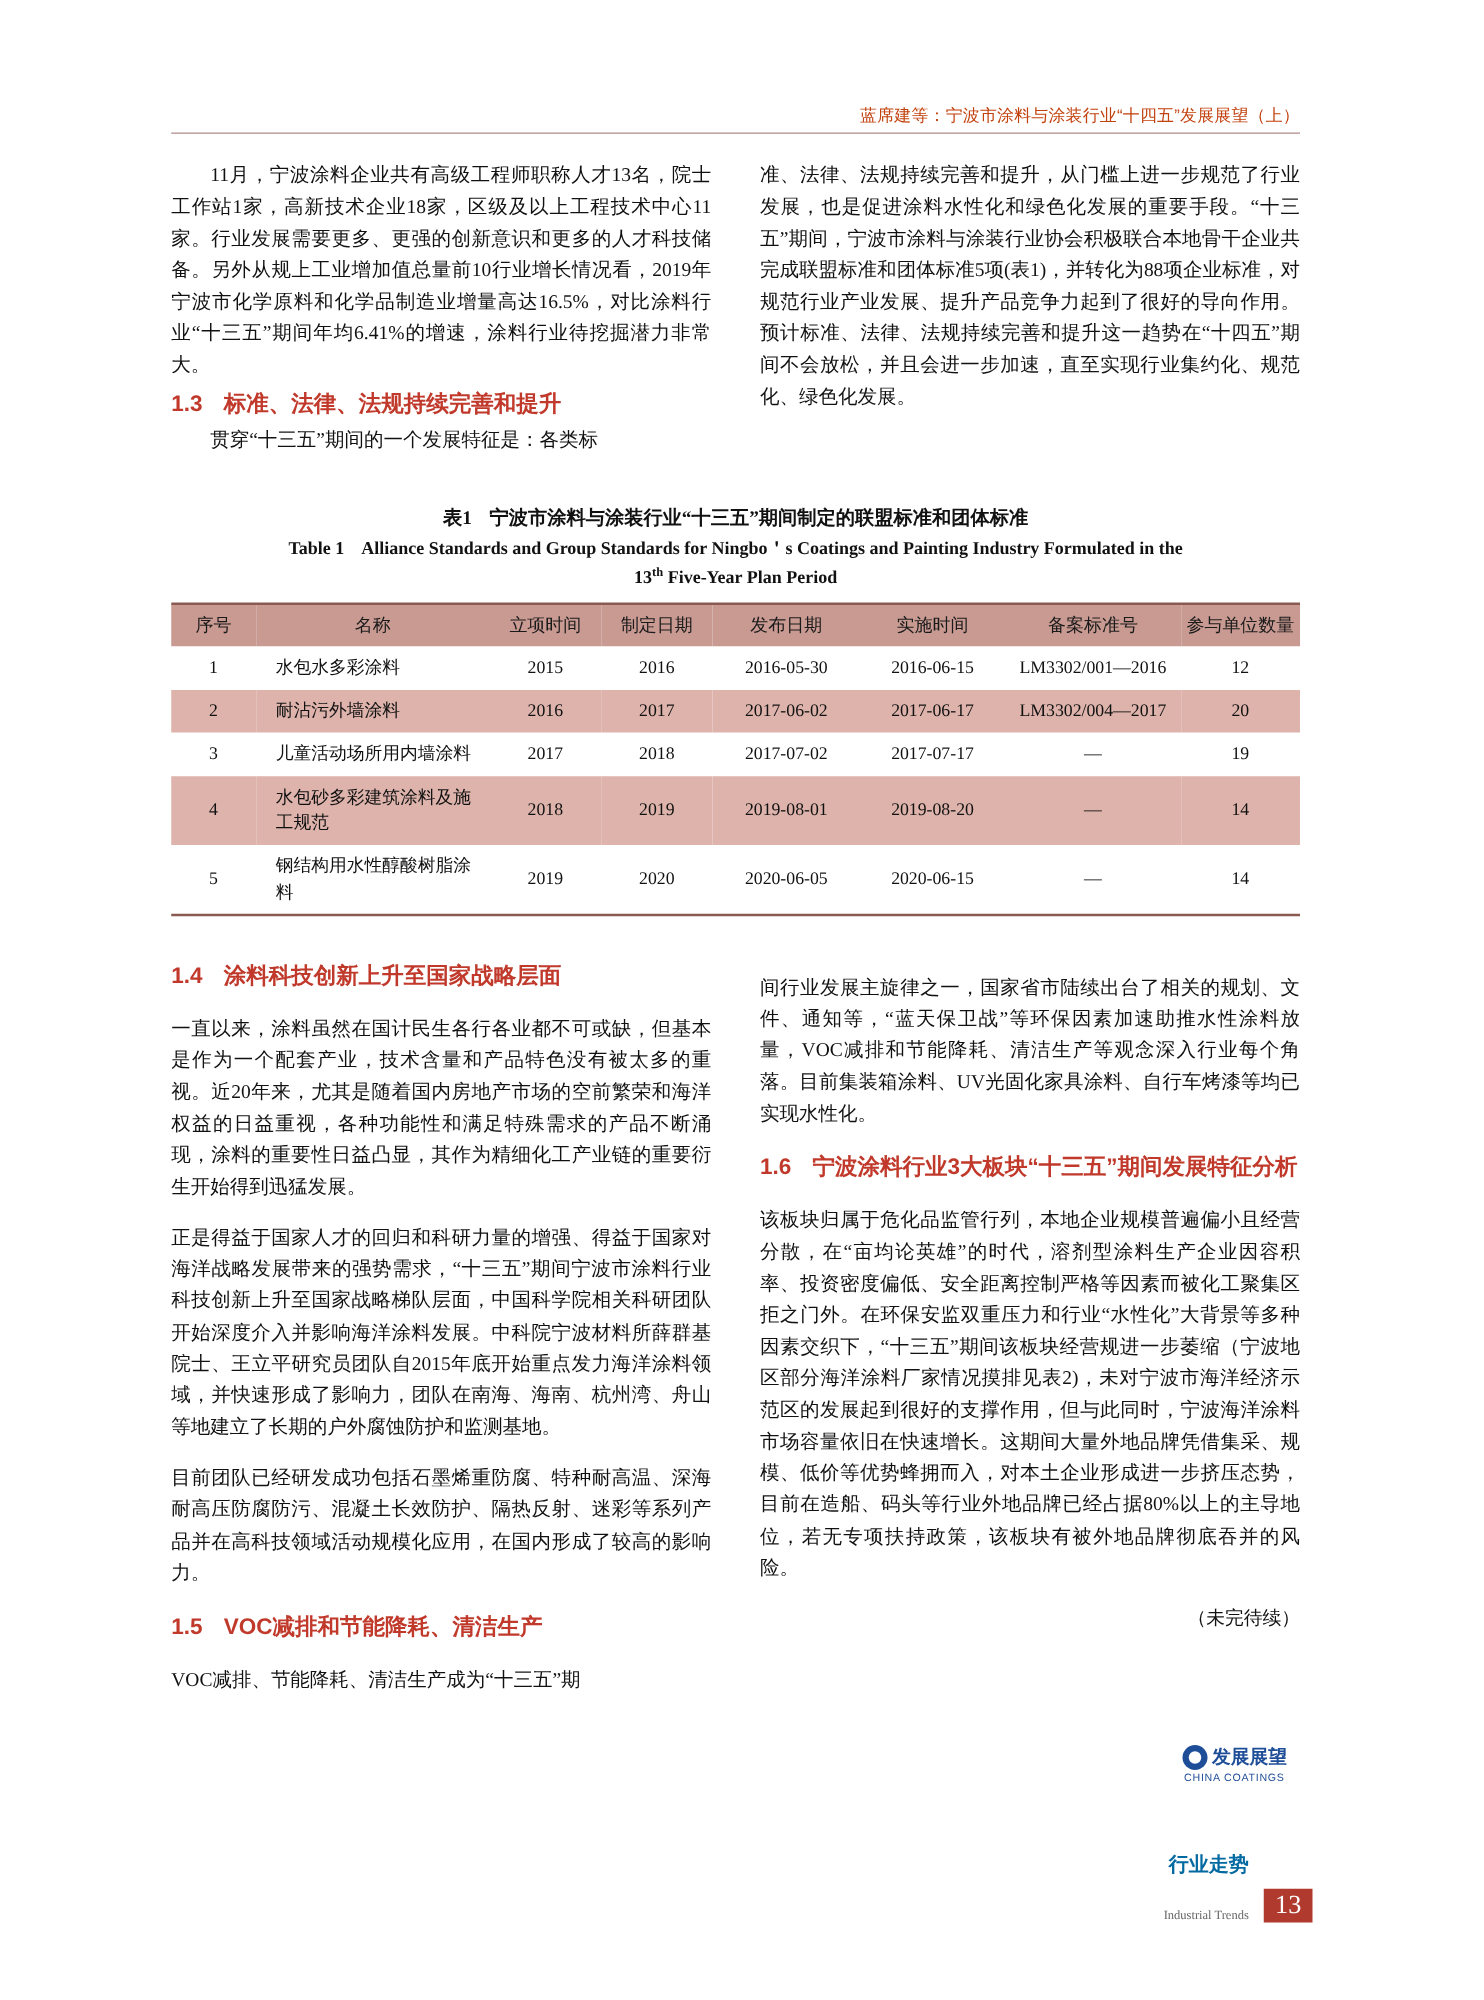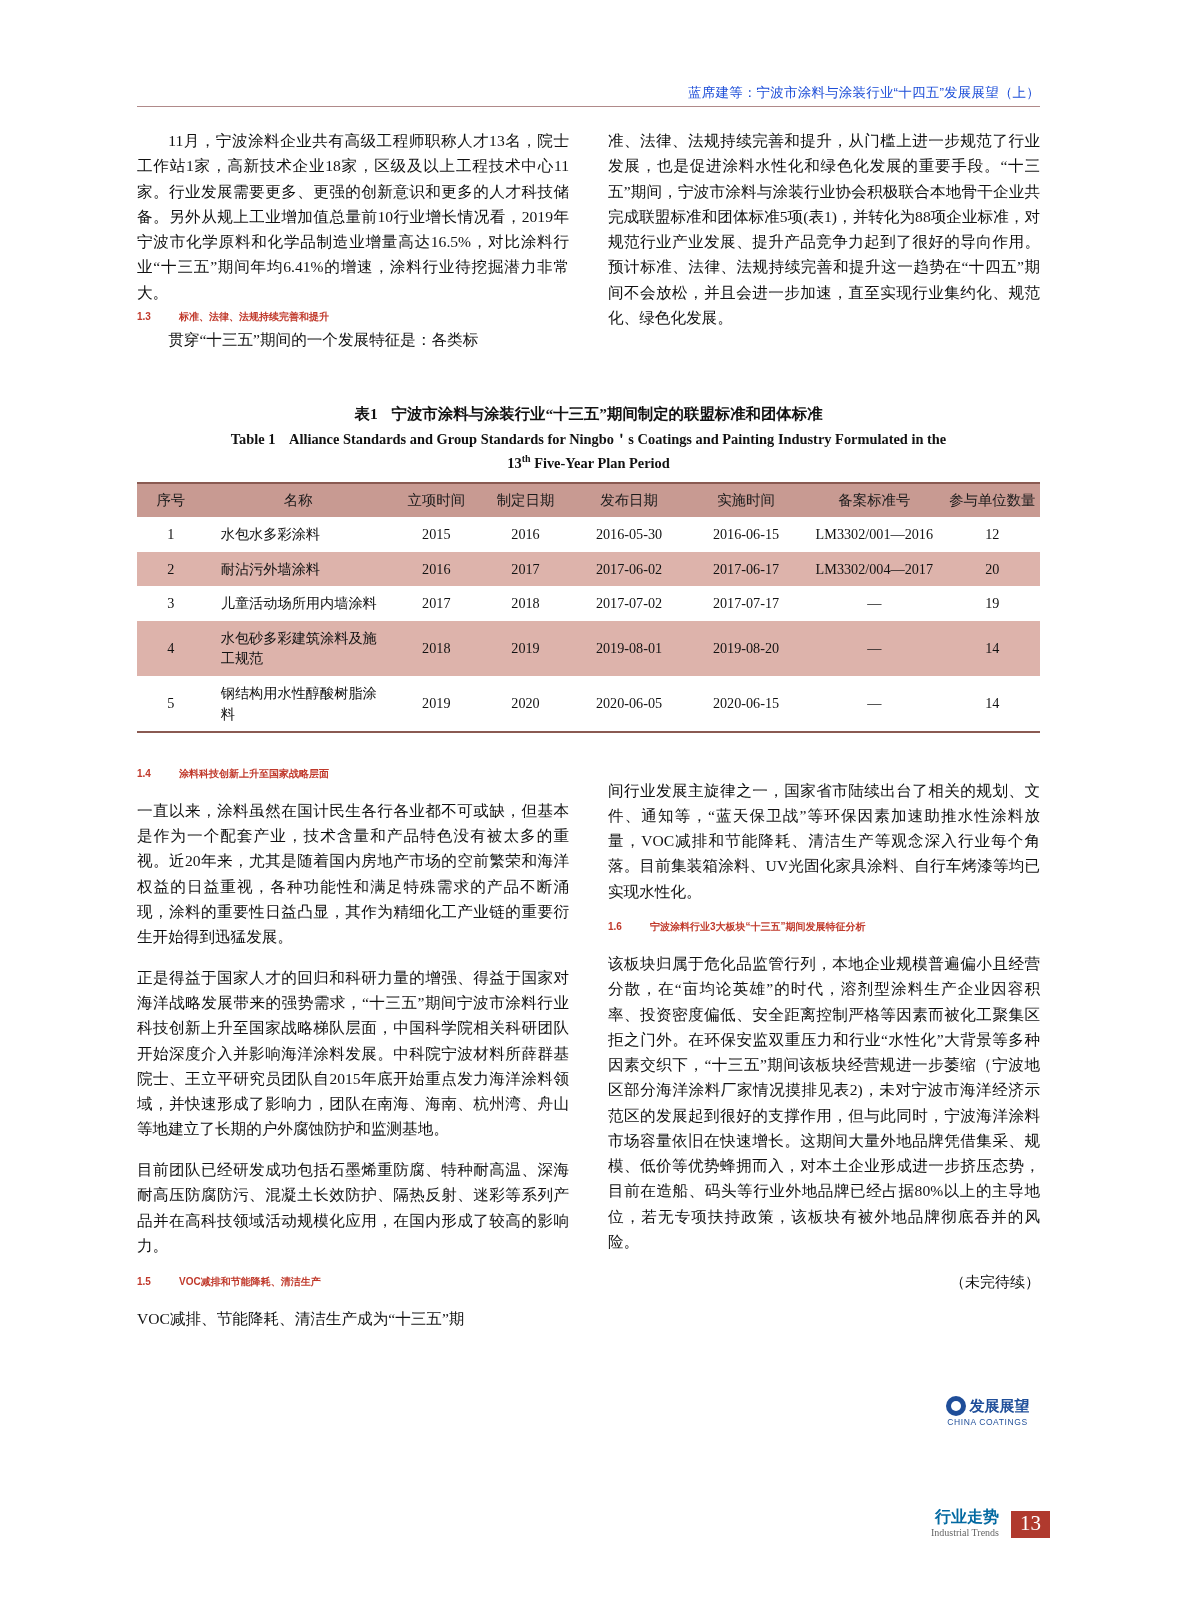--- a/index.html
+++ b/index.html
@@ -27,21 +27,21 @@
   .header {
     position: absolute;
     top: 84px;
     left: 137px;
     width: 903px;
     text-align: right;
     font-size: 13.5px;
     color: #6b3a3a;
     font-family: "Liberation Sans", sans-serif;
   }
-  .header .hdr-text { color: #1d4ed8; letter-spacing: 0.2px; }
+  .header .hdr-text { color: #c2410c; letter-spacing: 0.2px; }
   .header-rule {
     position: absolute;
     top: 106px;
     left: 137px;
     width: 903px;
     height: 1px;
     background: #b08a8a;
   }
 
   
@@ -56,21 +56,21 @@
   .col-left { left: 137px; }
   .col-right { left: 608px; }
 
   .col p { margin: 0 0 0 0; text-indent: 2em; }
   .col p.noindent { text-indent: 0; }
 
   .sec-head {
     color: #c0392b;
     font-weight: bold;
     font-family: "Liberation Sans", sans-serif;
-    font-size: 10px;
+    font-size: 18px;
     margin: 4px 0 2px 0;
     text-indent: 0;
     display: flex;
     gap: 12px;
   }
   .sec-head .num { min-width: 30px; }
   .sec-head .ttl { flex: 1; }
   .sub-head {
     font-weight: bold;
     font-size: 15.6px;
@@ -207,20 +207,21 @@
   .footer .ftxt .cn {
     font-size: 16px;
     font-weight: bold;
     color: #0369a1;
     font-family: "Liberation Sans", sans-serif;
   }
   .footer .ftxt .en {
     font-size: 10px;
     color: #666;
     font-family: "Liberation Serif", serif;
+    margin-top: 24px;
   }
   .footer .pageno {
     background: #b03a2e;
     color: #fff;
     font-size: 21px;
     font-family: "Liberation Serif", serif;
     padding: 1px 9px 3px 9px;
     line-height: 1.1;
   }
 </style>

